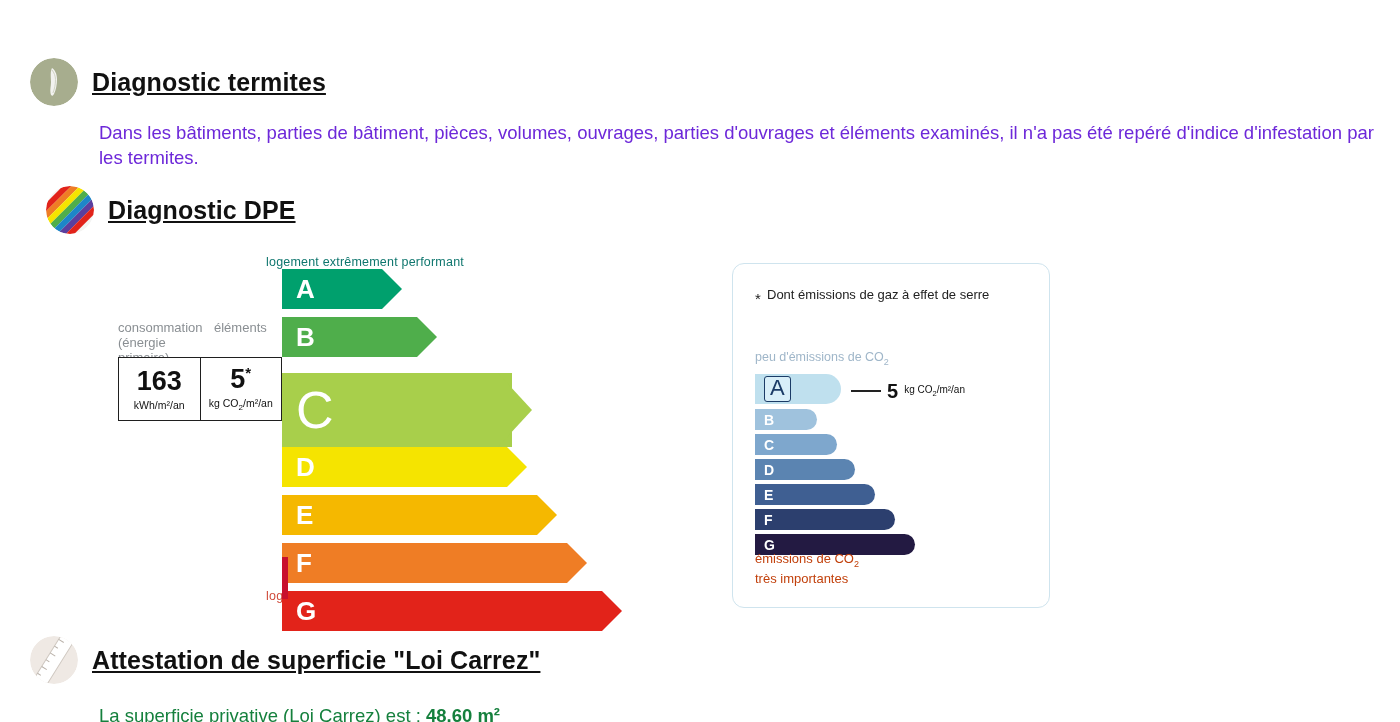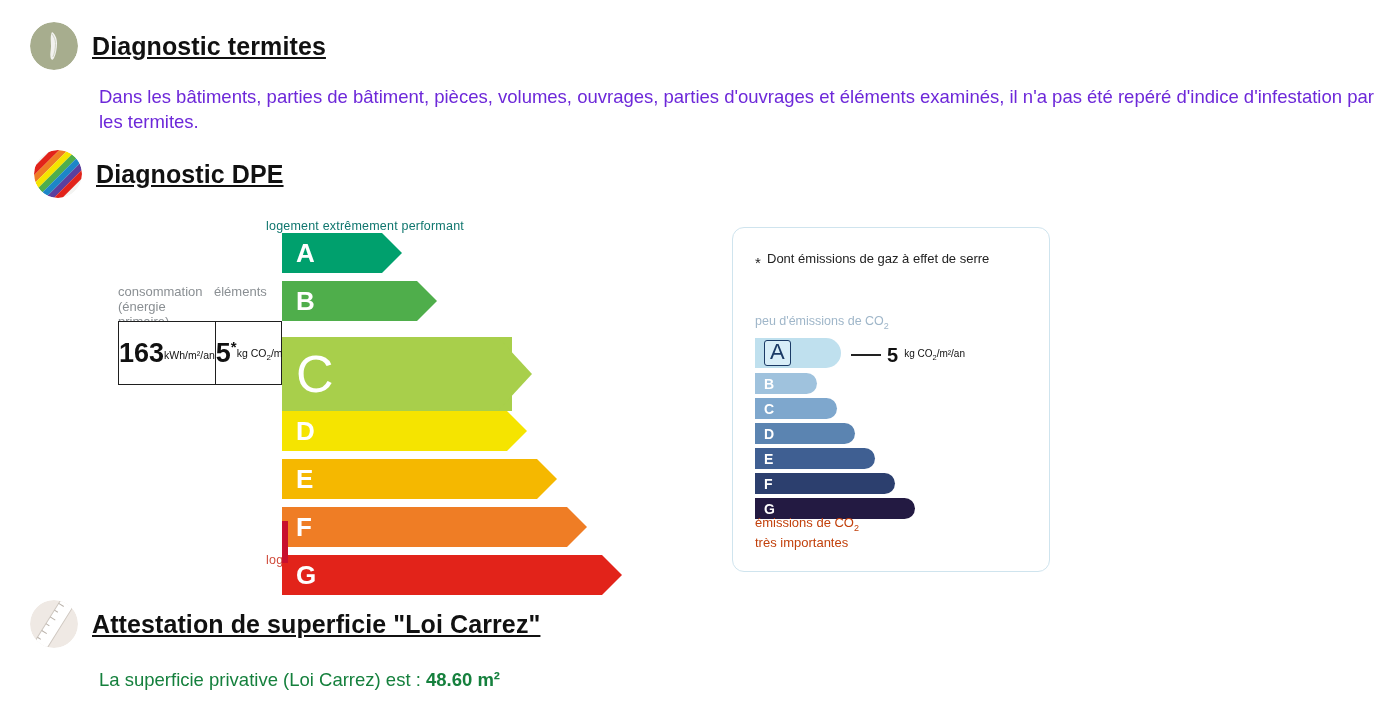--- a/index.html
+++ b/index.html
@@ -4,21 +4,21 @@
 <style>
   * { box-sizing: border-box; }
   html, body {
     margin: 0; padding: 0;
     width: 1400px; height: 722px;
     background: #ffffff;
     font-family: "Liberation Sans", sans-serif;
     color: #222;
     overflow: hidden;
   }
-  .page { position: relative; width: 1400px; height: 648px; }
+  .page { position: relative; width: 1400px; height: 648px; margin-top: 36px; }
 
   
   .section-head {
     display: flex;
     align-items: center;
     gap: 14px;
   }
   .sec-icon {
     width: 48px; height: 48px;
     border-radius: 50%;
@@ -37,21 +37,21 @@
   .body-text {
     color: #6d28d9;
     font-size: 18.5px;
     line-height: 1.34;
     margin: 0;
   }
 
   
   #termites-head { position: absolute; left: 30px; top: 22px; }
   #termites-text { position: absolute; left: 99px; top: 85px; width: 1290px; }
-  #dpe-head      { position: absolute; left: 34px; top: 150px; }
+  #dpe-head      { position: absolute; left: 46px; top: 150px; }
   #dpe-graphics  { position: absolute; left: 100px; top: 205px; width: 900px; height: 380px; }
   #carrez-head   { position: absolute; left: 30px; top: 600px; }
   #carrez-text   { position: absolute; left: 99px; top: 669px; }
 
   .carrez-text {
     font-size: 18.5px;
     color: #15803d;
   }
   .carrez-text b { font-weight: bold; }
 
@@ -90,21 +90,21 @@
     position: absolute;
     left: 18px; top: 116px;
     width: 164px; height: 64px;
     border: 1.6px solid #1f1f1f;
     display: flex;
     background: #fff;
   }
   .valuebox .cell {
     flex: 1;
     display: flex;
-    flex-direction: row;
+    flex-direction: column;
     align-items: center;
     justify-content: center;
     position: relative;
   }
   .valuebox .cell.left { border-right: 1.6px solid #1f1f1f; }
   .valuebox .num {
     font-size: 27px;
     font-weight: bold;
     line-height: 1;
     color: #111;

